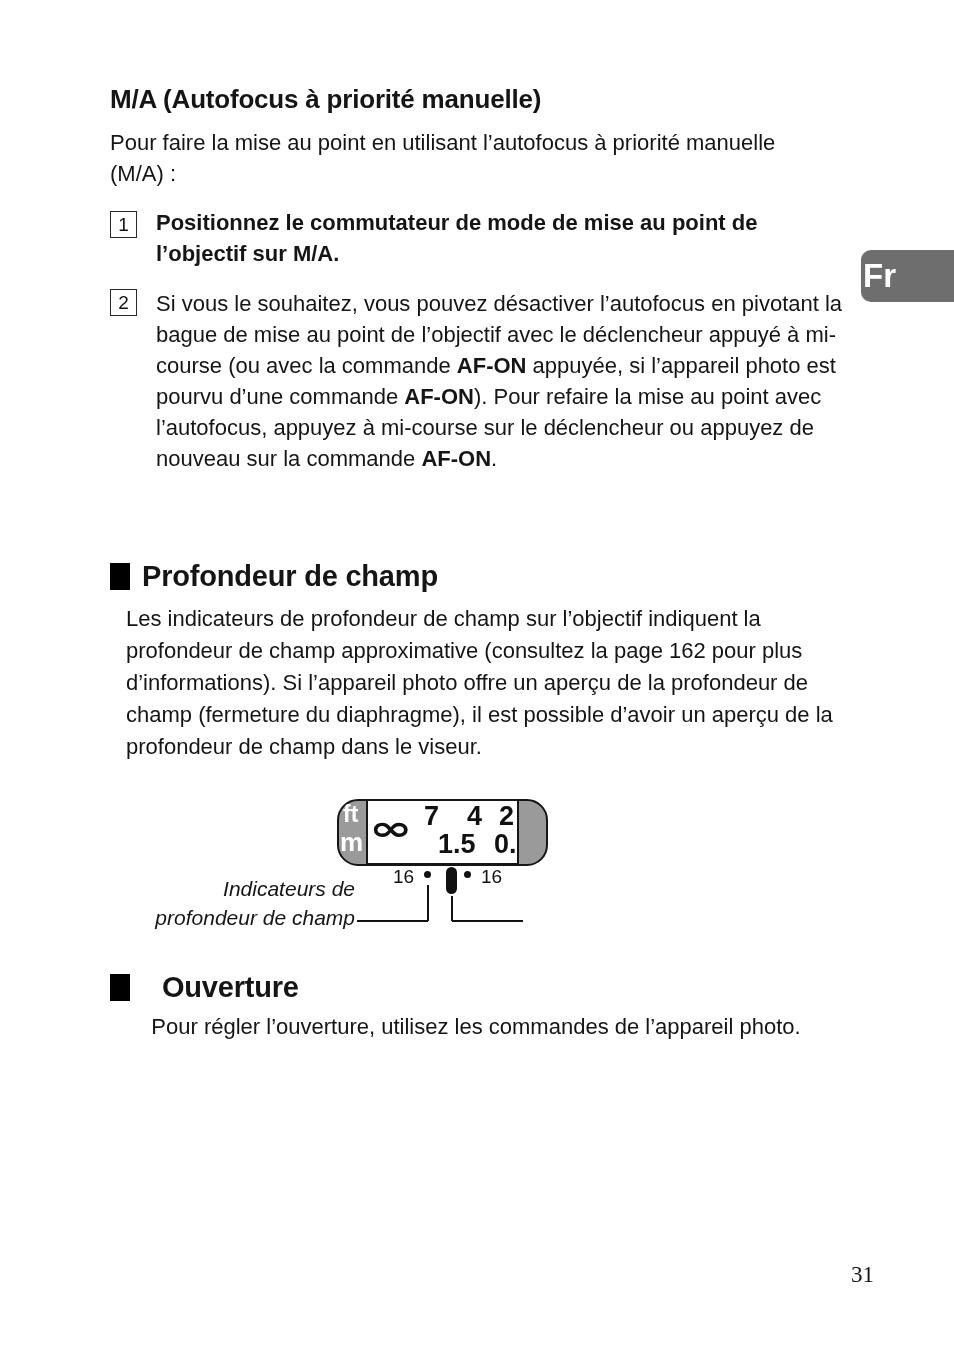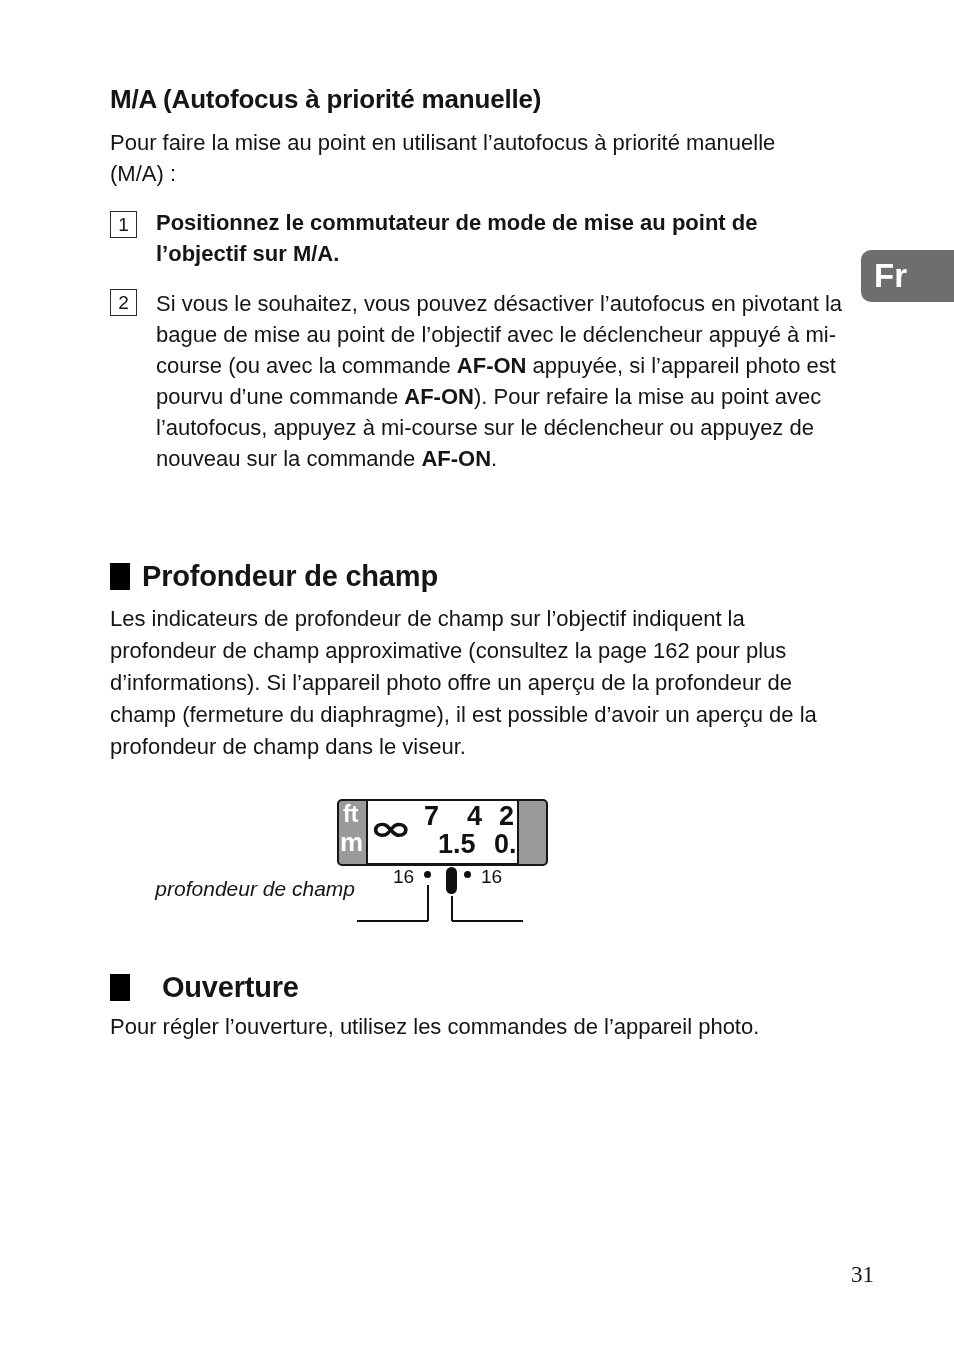--- a/index.html
+++ b/index.html
@@ -31,29 +31,29 @@
   .step-body strong { font-weight:bold; }
 
   .section-head {
     left:110px; display:flex; align-items:center; gap:12px;
     font-size:29px; font-weight:bold; letter-spacing:-0.2px;
   }
   .sq { width:20px; height:27px; background:#000; flex:none; }
   .head-dof { top:560px; }
   .head-ouv { top:971px;gap:32px; }
 
-  .para { left:110px; width:745px; font-size:22px; line-height:32px; }
+  .para { left:126px; width:745px; font-size:22px; line-height:32px; }
   .para-dof { top:603px; }
-  .para-ouv { top:1011px; width:700px; }
+  .para-ouv { top:1011px; width:700px;text-align:center; }
 
   
   .diagram { left:0; top:790px; width:954px; height:160px; }
   .lens-outer {
     position:absolute; left:337px; top:9px; width:211px; height:67px;
-    background:#9a9a9a; border:2.5px solid #161616; border-radius:5px;
+    background:#9a9a9a; border:2.5px solid #161616; border-radius:21px;
     box-sizing:border-box;
   }
   .unit { position:absolute; color:#fff; font-weight:bold; }
   .unit-ft { left:4px; top:0px;  font-size:23px; }
   .unit-m  { left:1px; top:26px; font-size:26px; }
   .lens-window {
     position:absolute; left:27px; top:-2.5px; width:153px; height:66px;
     background:#fff; border:2.5px solid #161616; box-sizing:border-box;
     overflow:hidden;
   }
@@ -79,21 +79,21 @@
   .lv2 { left:451px; top:106px; width:1.5px; height:25px; }
   .lh2 { left:452px; top:130px; width:71px;  height:1.5px; }
   .dlabel { position:absolute; font-style:italic; font-size:21px; line-height:29px; color:#151515; }
   .dlabel-left  { left:95px;  top:84px; width:260px; text-align:right; }
   .dlabel-right { left:523px; top:84px; width:260px; text-align:left; }
 
   .fr-tab {
     left:861px; top:250px; width:93px; height:52px;
     background:#6e6e6e; border-radius:10px 0 0 10px;
     color:#fff; font-size:33px; font-weight:bold;
-    display:flex; align-items:center; padding-left:13px; box-sizing:border-box;
+    display:flex; align-items:center; padding-left:2px; box-sizing:border-box;
   }
   .page-num { left:851px; top:1262px; font-size:23px;font-family:Liberation Serif, serif; }
 </style>
 </head>
 <body>
 
 <div class="abs fr-tab">Fr</div>
 
 <div class="abs h1">M/A (Autofocus à priorité manuelle)</div>
 
@@ -139,20 +139,21 @@
   <span class="pill"></span>
   <span class="dot dotR"></span>
   <span class="mark16 m16R">16</span>
 
   <span class="cline lv1"></span>
   <span class="cline lh1"></span>
   <span class="cline lv2"></span>
   <span class="cline lh2"></span>
 
   <div class="dlabel dlabel-left">
+    <div>Indicateurs de</div>
     <div>profondeur de champ</div>
   </div>
   <div class="dlabel dlabel-right">
   </div>
 </div>
 
 <div class="abs section-head head-ouv">
   <span class="sq"></span>
   <span>Ouverture</span>
 </div>

